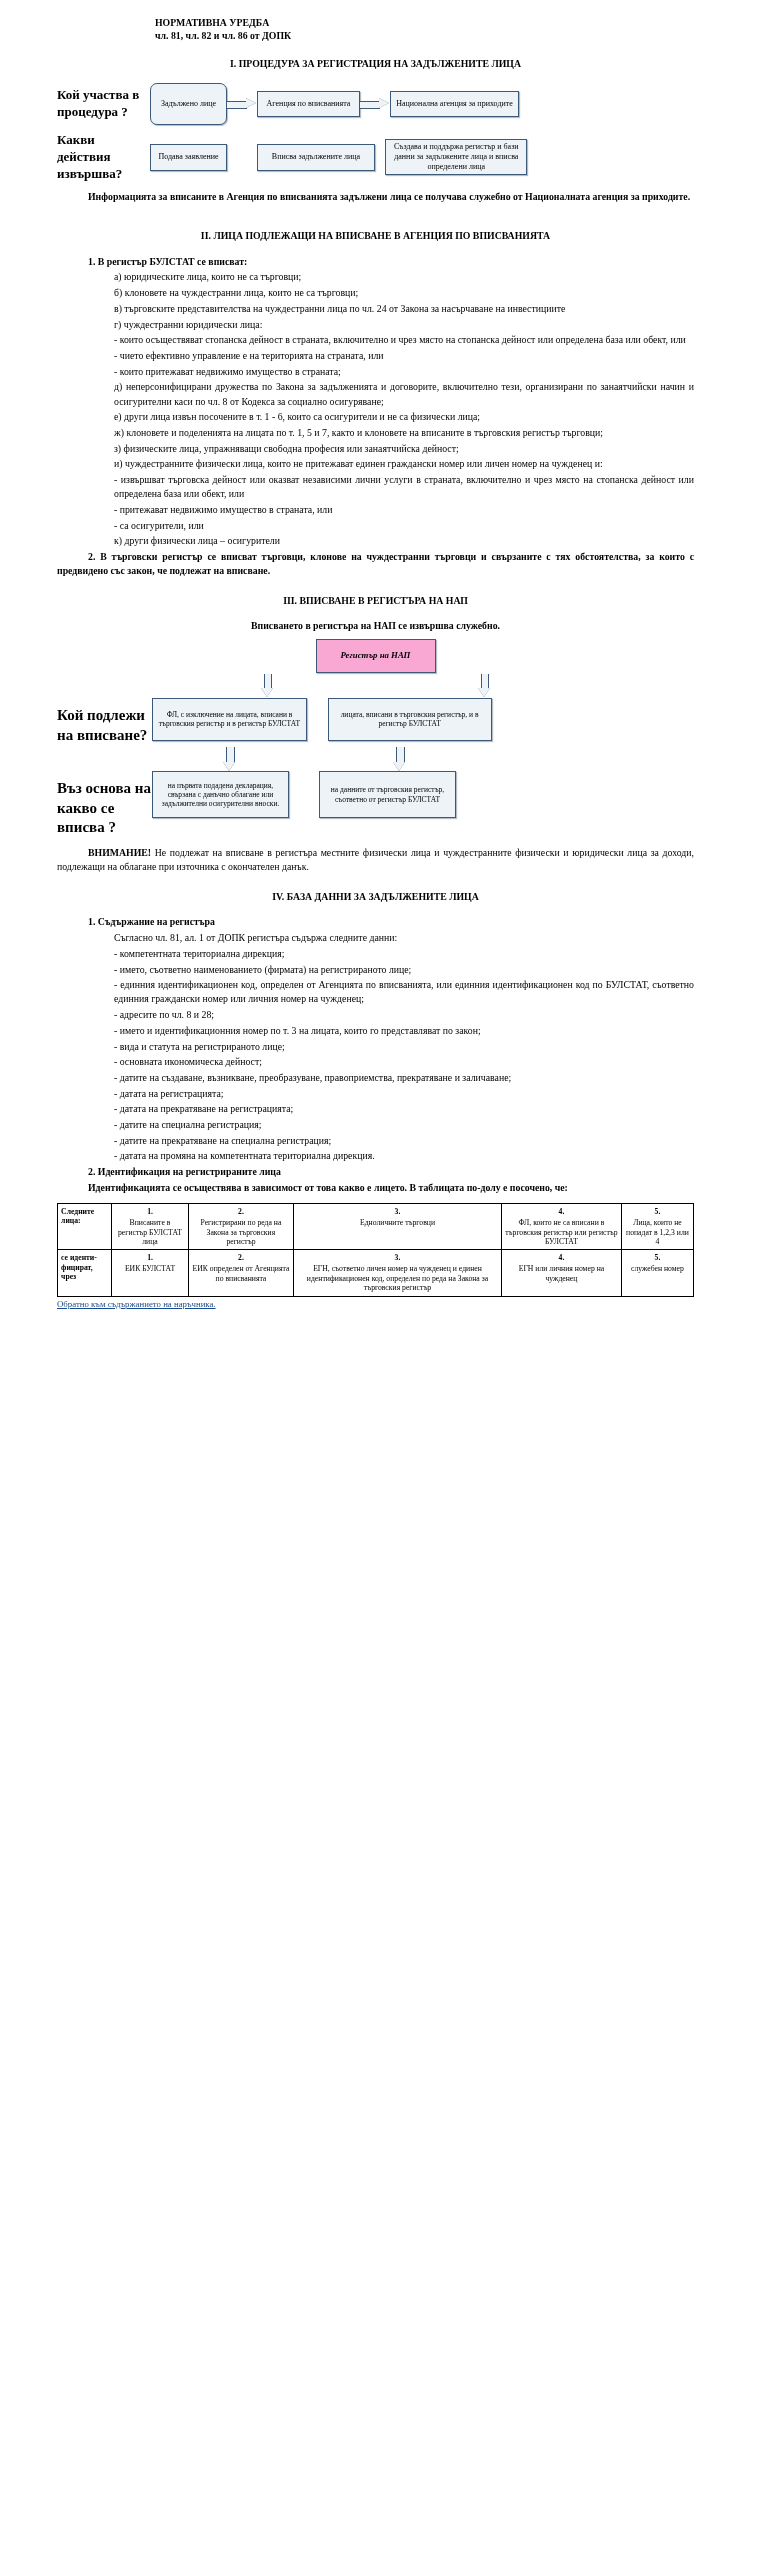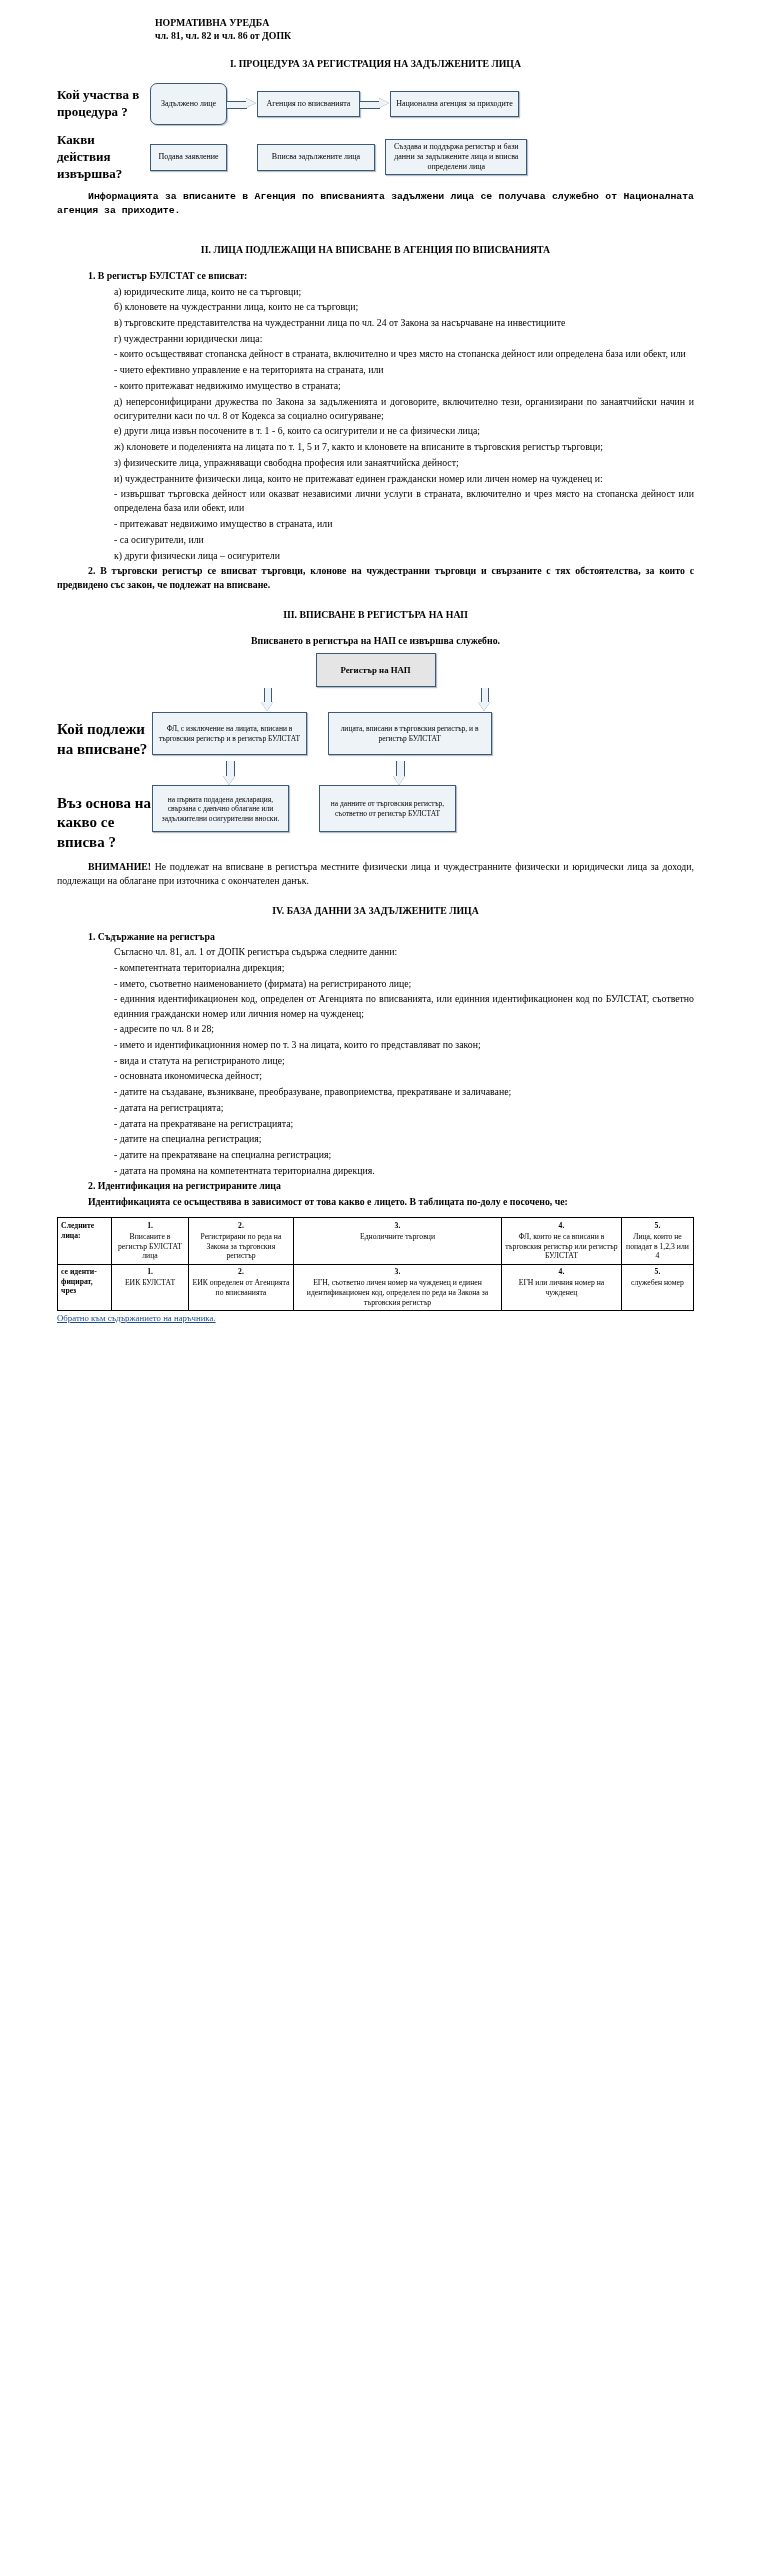--- a/index.html
+++ b/index.html
@@ -57,21 +57,20 @@
   p.ind3 {
     padding-left: 57px;
   }
   p.bold {
     font-weight: bold;
   }
   p.note {
     text-indent: 31px;
     margin-top: 7.2px;
     margin-bottom: 25px;
-    font-family: Liberation Mono, monospace;
   }
   
   .flow {
     margin: 9.3px 0 5.2px 0;
     position: relative;
   }
   .flow-row {
     display: flex;
     align-items: center;
     margin-bottom: 7.2px;
@@ -159,27 +158,28 @@
   .b-sazdava   { width: 142px; height: 36px; }
 
   
   .reg-nap-box {
     width: 118px;
     height: 32px;
     margin: 2.1px auto 0 auto;
     font-weight: bold;
     font-size: 8.8px;
     border: 0.5px solid #3b5a7a;
-    background: #e5e5e5;
+    background: #f9a8d4;
     display: flex;
     align-items: center;
     justify-content: center;
     text-align: center;
     box-shadow: 1px 1px 1px rgba(90,110,130,0.45);
     line-height: 1.25;
+    font-style: italic;
   }
   .row-2col {
     display: flex;
     align-items: flex-start;
   }
   .side-label {
     width: 95px;
     font-weight: bold;
     font-size: 15px;
     line-height: 1.3;

